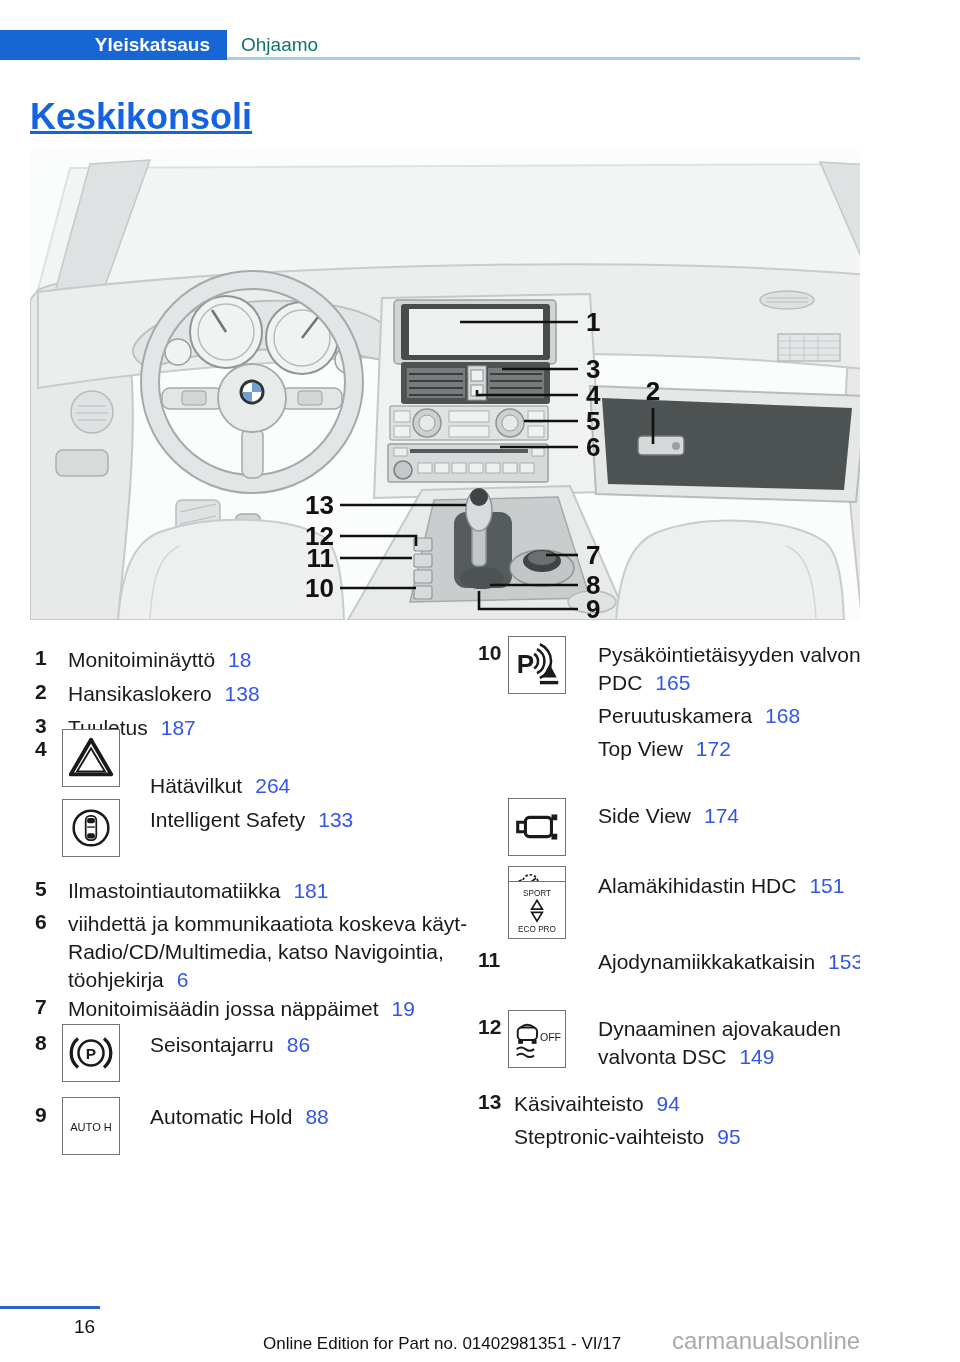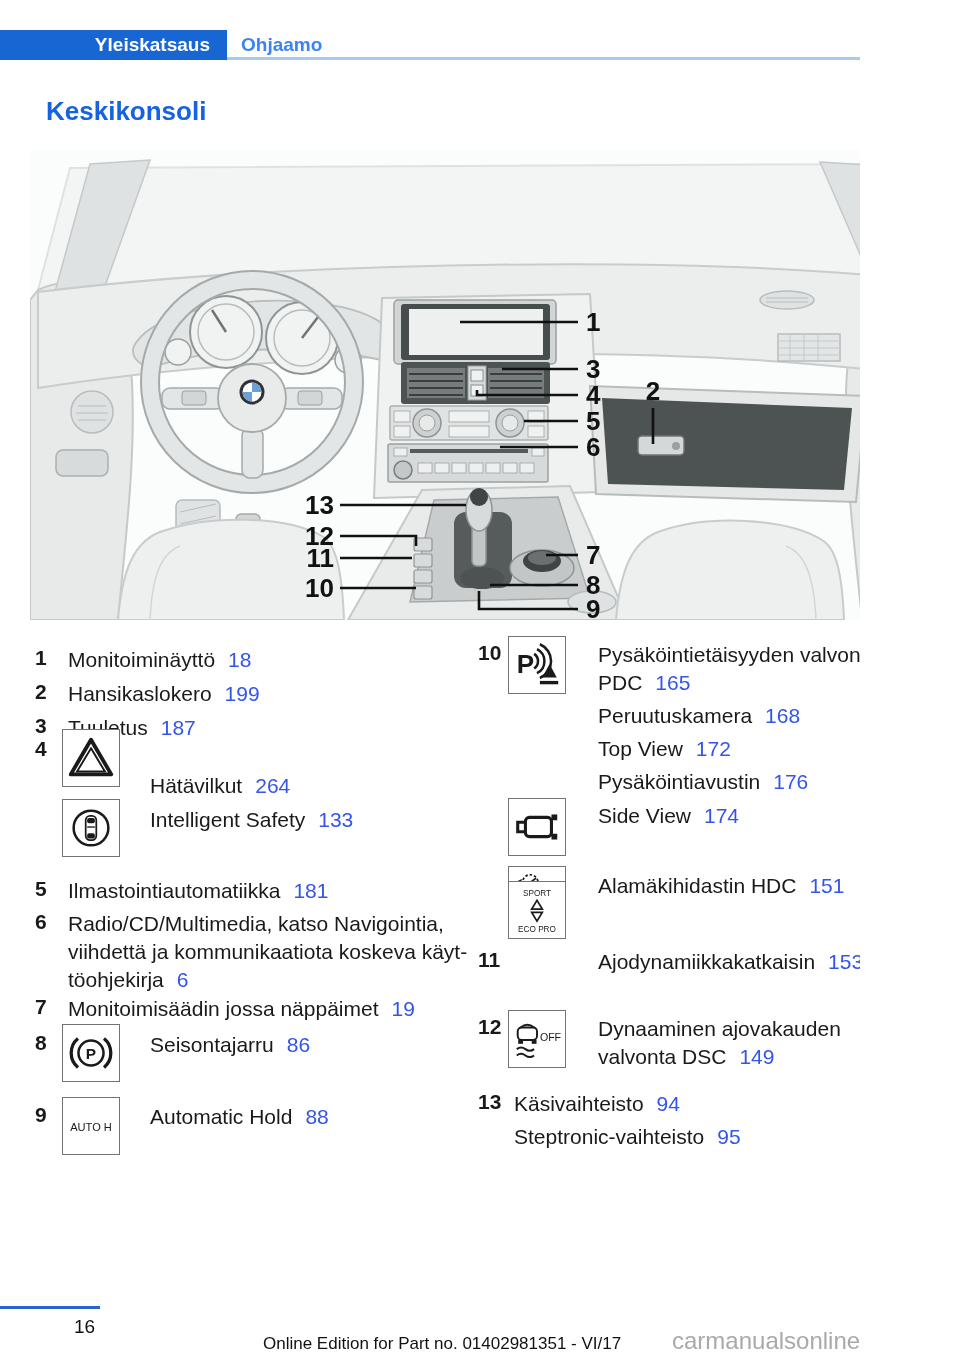--- a/index.html
+++ b/index.html
@@ -9,27 +9,27 @@
     font-family:"Liberation Sans", sans-serif; color:#1a1a1a; overflow:hidden;
   }
   
   .tabbar-active {
     position:absolute; left:0; top:30px; width:227px; height:30px;
     background:#1766d4; color:#ffffff; font-size:19px; font-weight:bold;
     display:flex; align-items:center; justify-content:flex-end; padding-right:17px;
   }
   .tabbar-secondary {
     position:absolute; left:241px; top:30px; height:30px; display:flex; align-items:center;
-    color:#3b82f6; font-size:19px; font-weight:bold;
+    color:#0f766e; font-size:19px; font-weight:normal;
   }
   .tab-underline {
     position:absolute; left:227px; top:57px; width:681px; height:3px; background:#a6cbef;
   }
   .page-title {
-    position:absolute; left:46px; top:96px; font-size:26px; font-weight:bold; color:#1563e0;
+    position:absolute; left:30px; top:96px; font-size:36px; font-weight:bold; color:#1563e0;text-decoration:underline;
   }
   
   .diagram { position:absolute; left:30px; top:150px; width:900px; height:470px; }
   
   .num  { position:absolute; font-size:21px; font-weight:bold; color:#1a1a1a; }
   .lbl  { position:absolute; font-size:21px; color:#1a1a1a; line-height:28px; }
   .pg   { color:#3355e8; margin-left:13px; text-decoration:none; cursor:pointer; }
   .ibox {
     position:absolute; width:58px; height:58px; background:#ffffff;
     border:1px solid #6f7575; display:flex; align-items:center; justify-content:center;
@@ -267,21 +267,21 @@
     </g>
   </svg>
 
   <div class="num" style="left:35px; top:646px">1</div>
   <div class="lbl" style="left:68px; top:646px">
     <span>Monitoiminäyttö</span><a class="pg">18</a>
   </div>
 
   <div class="num" style="left:35px; top:680px">2</div>
   <div class="lbl" style="left:68px; top:680px">
-    <span>Hansikaslokero</span><a class="pg">199</a>
+    <span>Hansikaslokero</span><a class="pg">138</a>
   </div>
 
   <div class="num" style="left:35px; top:714px">3</div>
   <div class="lbl" style="left:68px; top:714px">
     <span>Tuuletus</span><a class="pg">187</a>
   </div>
 
   <div class="num" style="left:35px; top:737px">4</div>
   <div class="ibox" style="left:62px; top:729px">
     <svg width="54" height="54" viewBox="0 0 56 56">
@@ -306,22 +306,22 @@
     <span>Intelligent Safety</span><a class="pg">133</a>
   </div>
 
   <div class="num" style="left:35px; top:877px">5</div>
   <div class="lbl" style="left:68px; top:877px">
     <span>Ilmastointiautomatiikka</span><a class="pg">181</a>
   </div>
 
   <div class="num" style="left:35px; top:910px">6</div>
   <div class="lbl" style="left:68px; top:910px; width:420px">
+    <div>viihdettä ja kommunikaatiota koskeva käyt-</div>
     <div>Radio/CD/Multimedia, katso Navigointia,</div>
-    <div>viihdettä ja kommunikaatiota koskeva käyt-</div>
     <div><span>töohjekirja</span><a class="pg">6</a></div>
   </div>
 
   <div class="num" style="left:35px; top:995px">7</div>
   <div class="lbl" style="left:68px; top:995px">
     <span>Monitoimisäädin jossa näppäimet</span><a class="pg">19</a>
   </div>
 
   <div class="num" style="left:35px; top:1031px">8</div>
   <div class="ibox" style="left:62px; top:1024px">
@@ -359,23 +359,20 @@
   </div>
   <div class="lbl" style="left:598px; top:641px; width:318px">
     <span>Pysäköintietäisyyden valvonta PDC</span><a class="pg">165</a>
   </div>
 
   <div class="lbl" style="left:598px; top:702px">
     <span>Peruutuskamera</span><a class="pg">168</a>
   </div>
   <div class="lbl" style="left:598px; top:735px">
     <span>Top View</span><a class="pg">172</a>
-  </div>
-  <div class="lbl" style="left:598px; top:768px">
-    <span>Pysäköintiavustin</span><a class="pg">176</a>
   </div>
 
   <div class="ibox" style="left:508px; top:798px">
     <svg width="54" height="54" viewBox="0 0 56 56">
       <rect x="16" y="18" width="27" height="20" rx="4" fill="none" stroke="#1a1a1a" stroke-width="3.2"></rect>
       <path d="M16,23 L8,23 L8,33 L16,33" fill="none" stroke="#1a1a1a" stroke-width="3.2"></path>
       <rect x="43" y="15" width="6" height="6" fill="#1a1a1a"></rect>
       <rect x="43" y="35" width="6" height="6" fill="#1a1a1a"></rect>
     </svg>
   </div>

